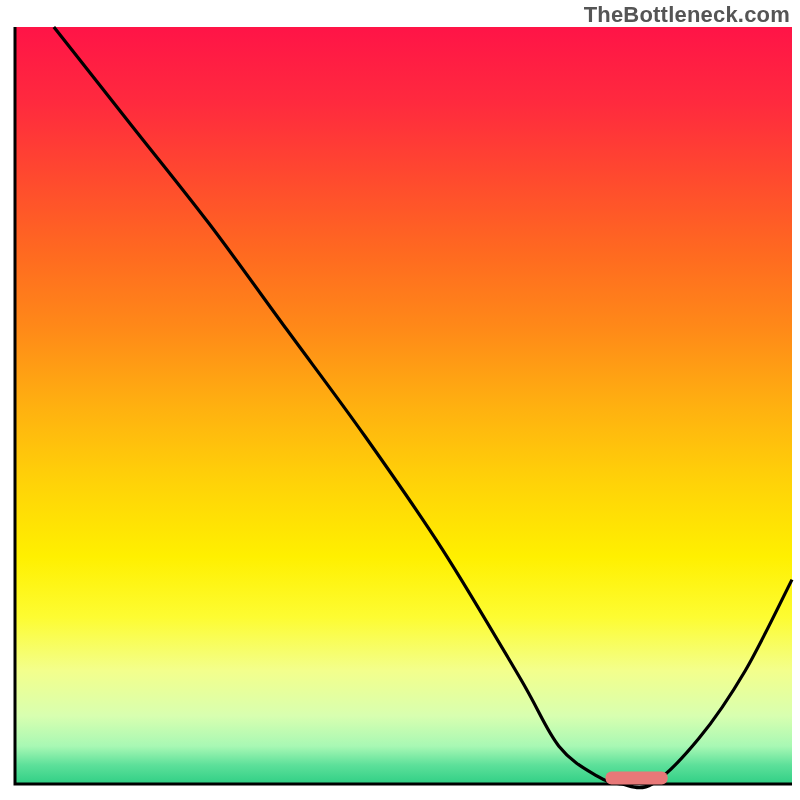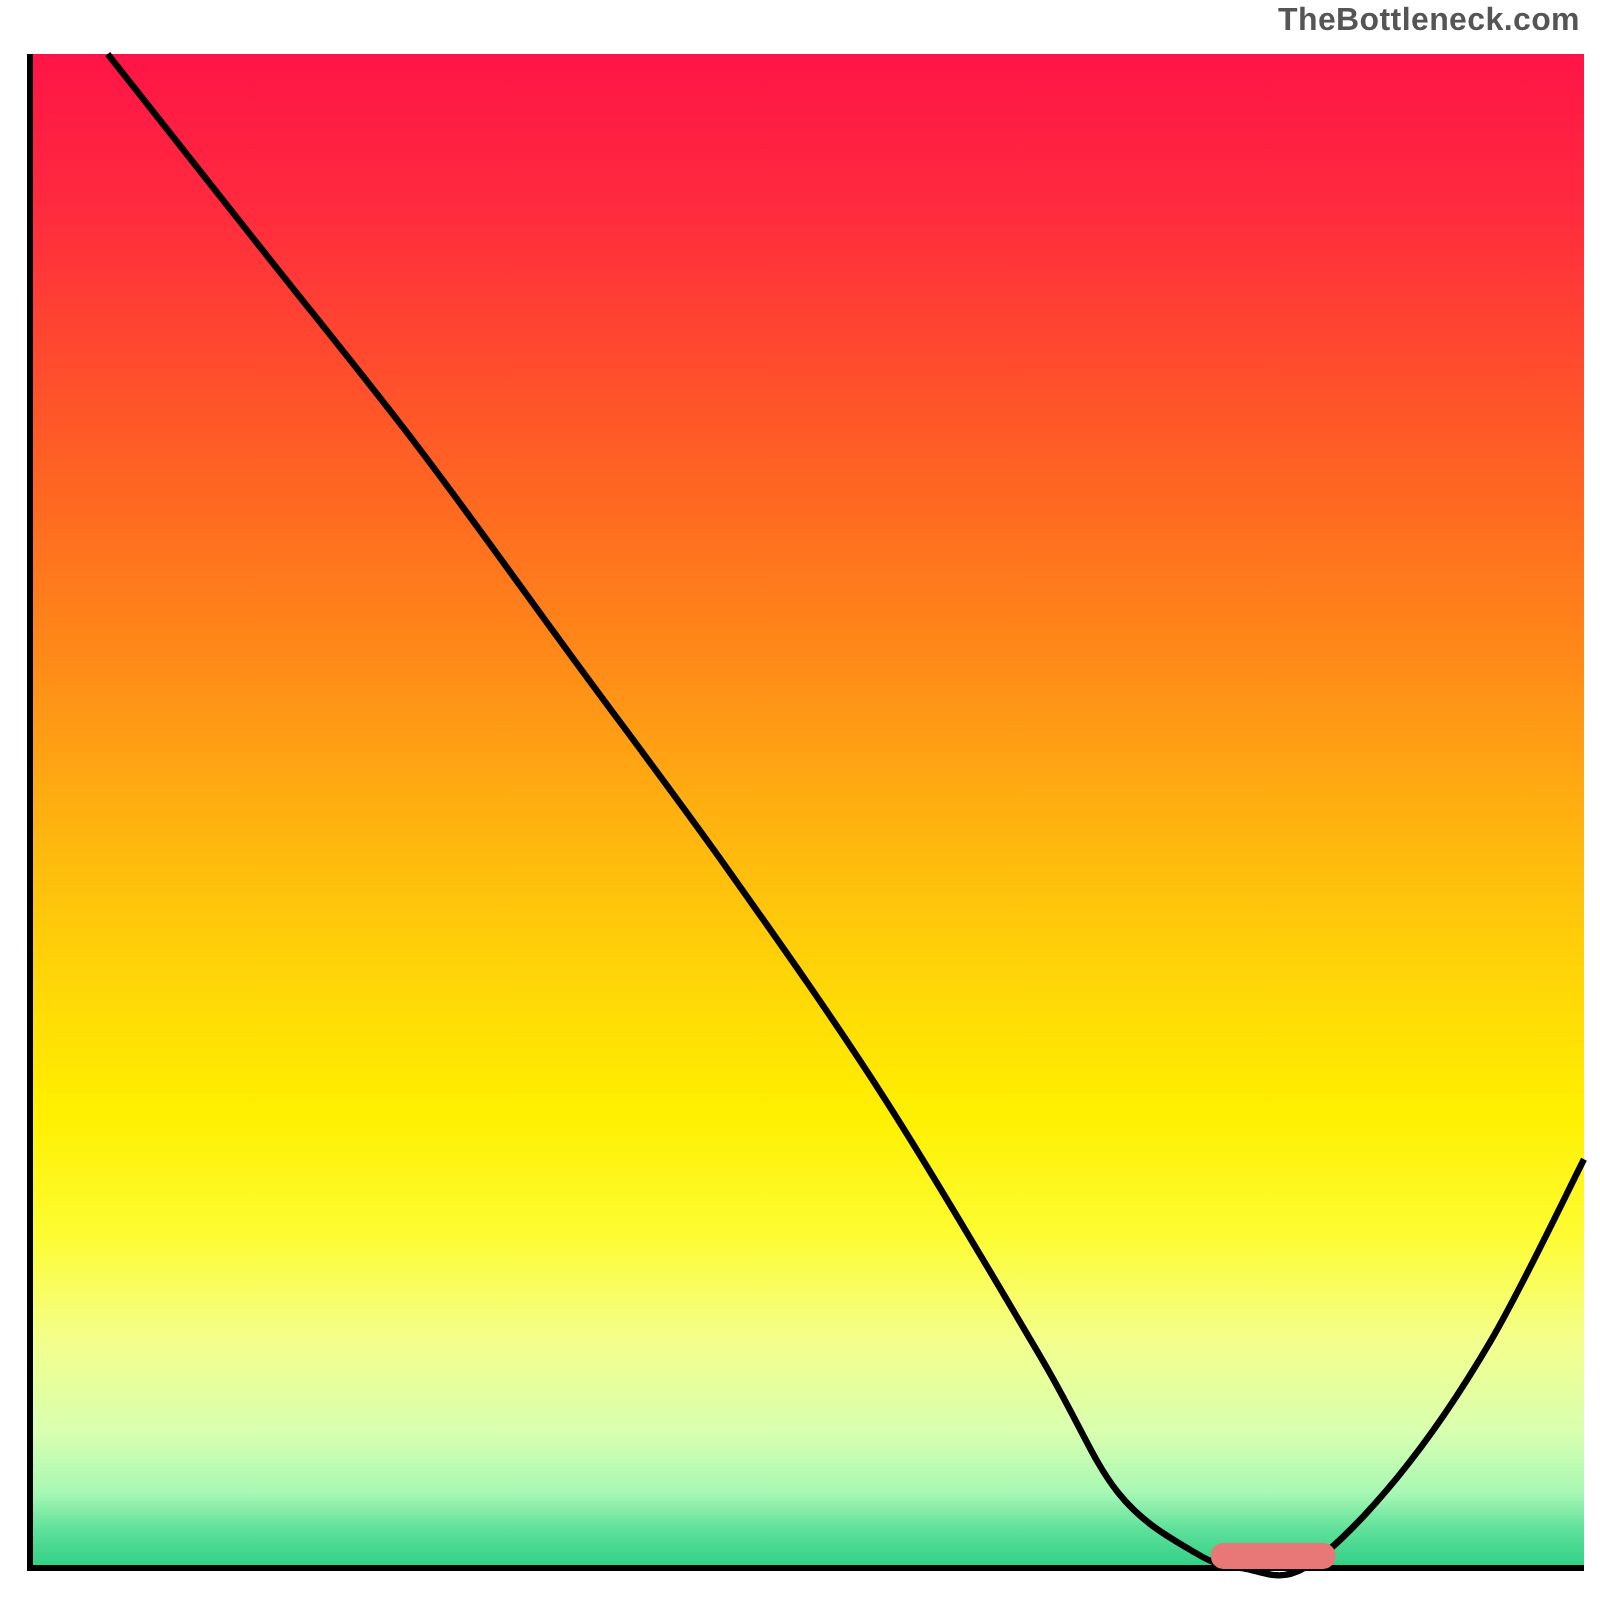--- a/index.html
+++ b/index.html
@@ -12,21 +12,21 @@
   }
   .chart-container {
     position: relative;
     width: 800px;
     height: 800px;
   }
   .watermark {
     position: absolute;
     top: 2px;
     right: 10px;
-    font-size: 16px;
+    font-size: 22px;
     font-weight: 600;
     color: #555;
     letter-spacing: 0.2px;
     z-index: 5;
   }
   svg {
     display: block;
   }
 </style>
 </head>

